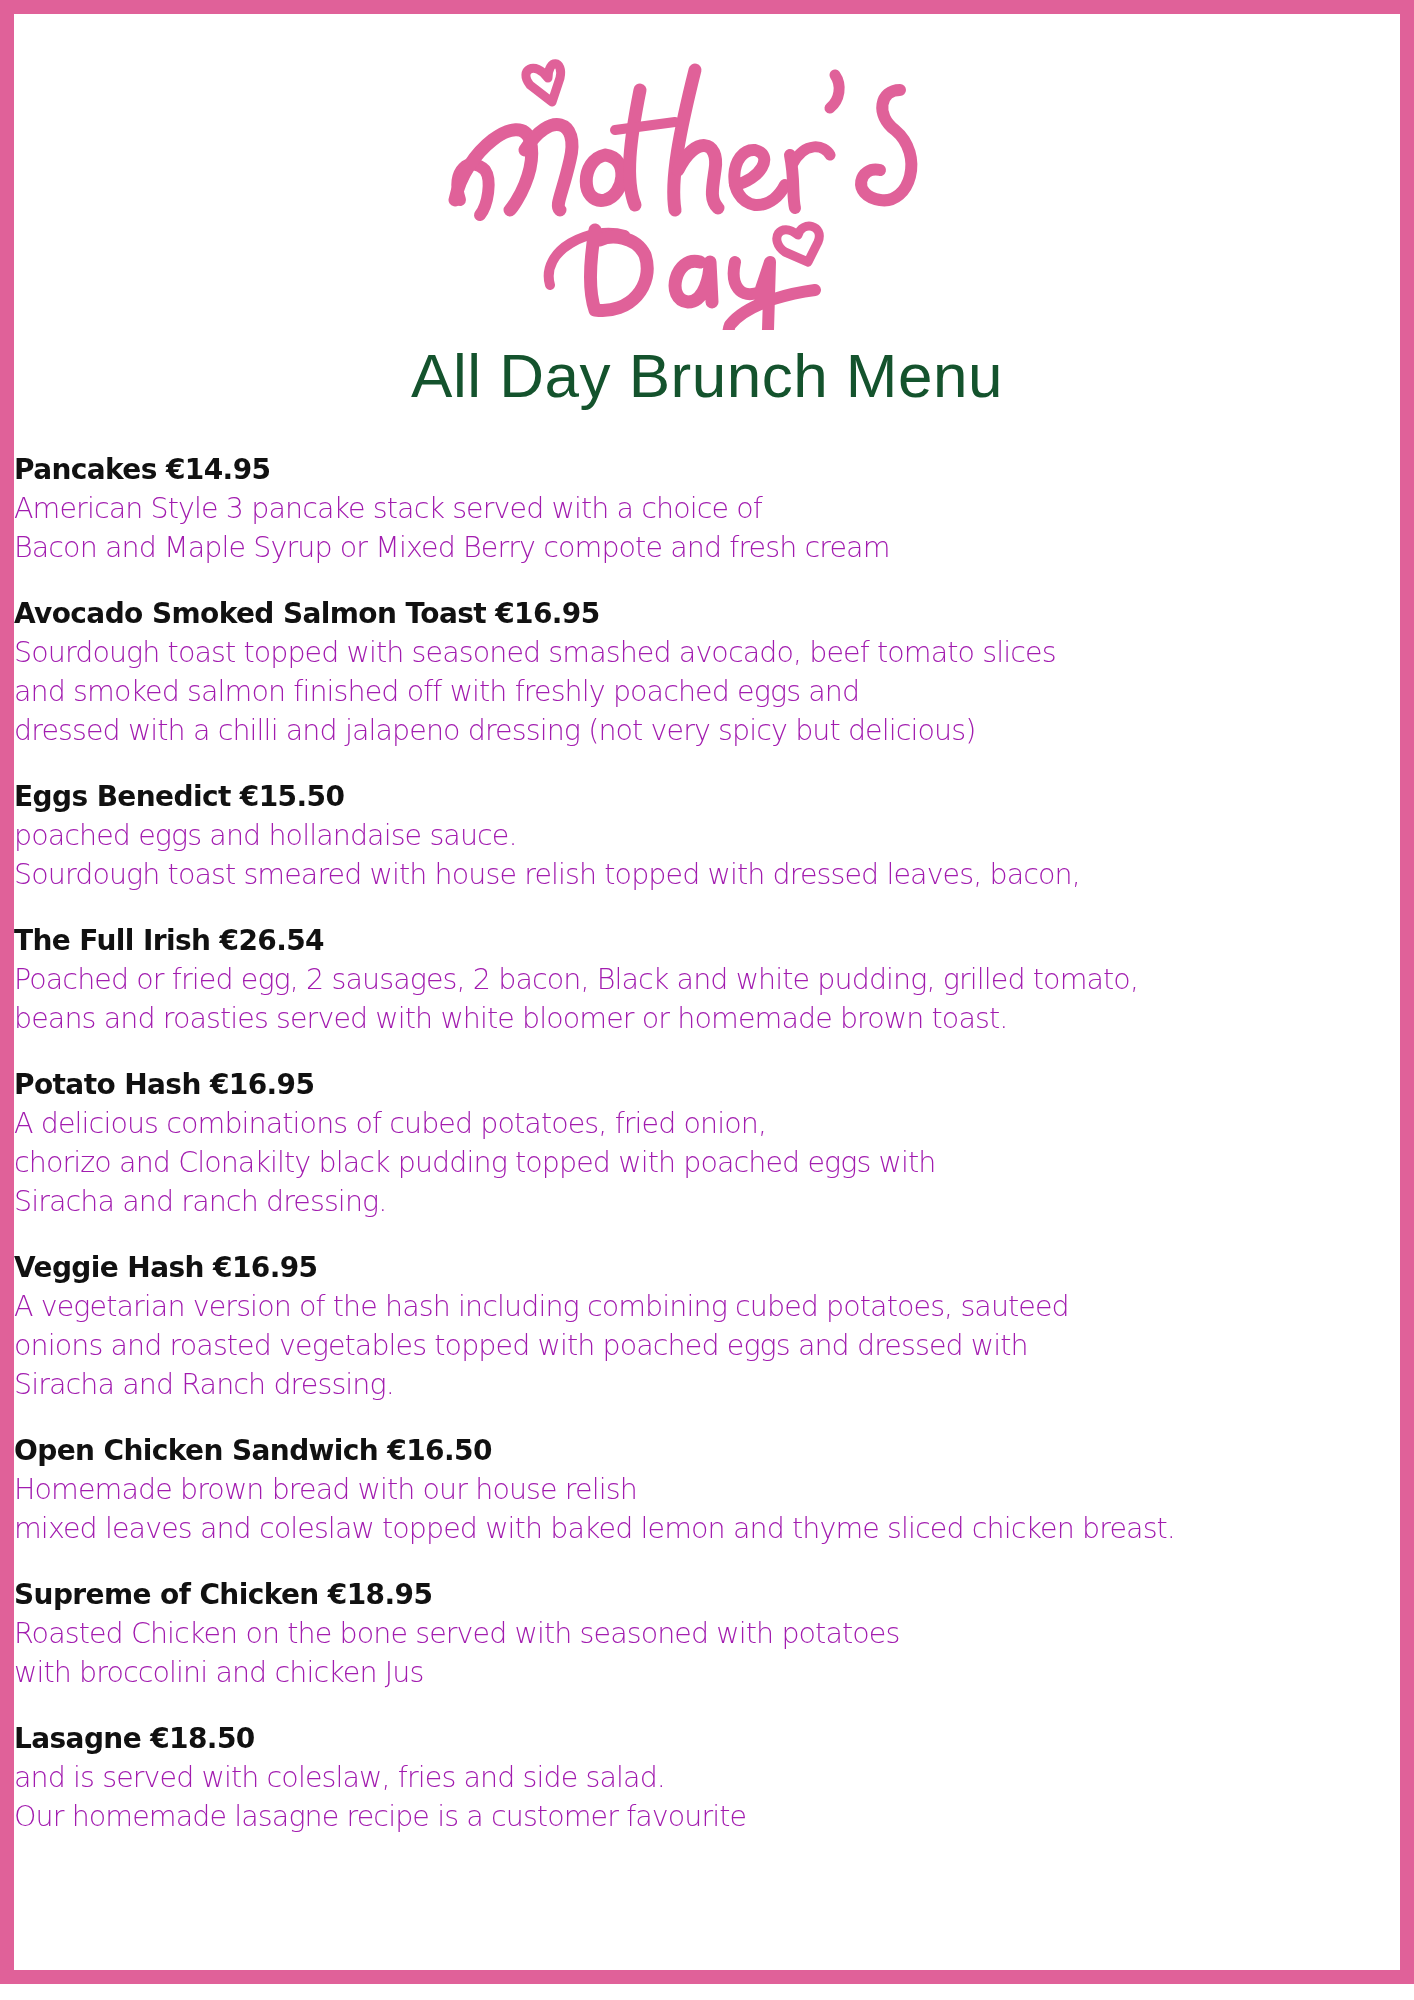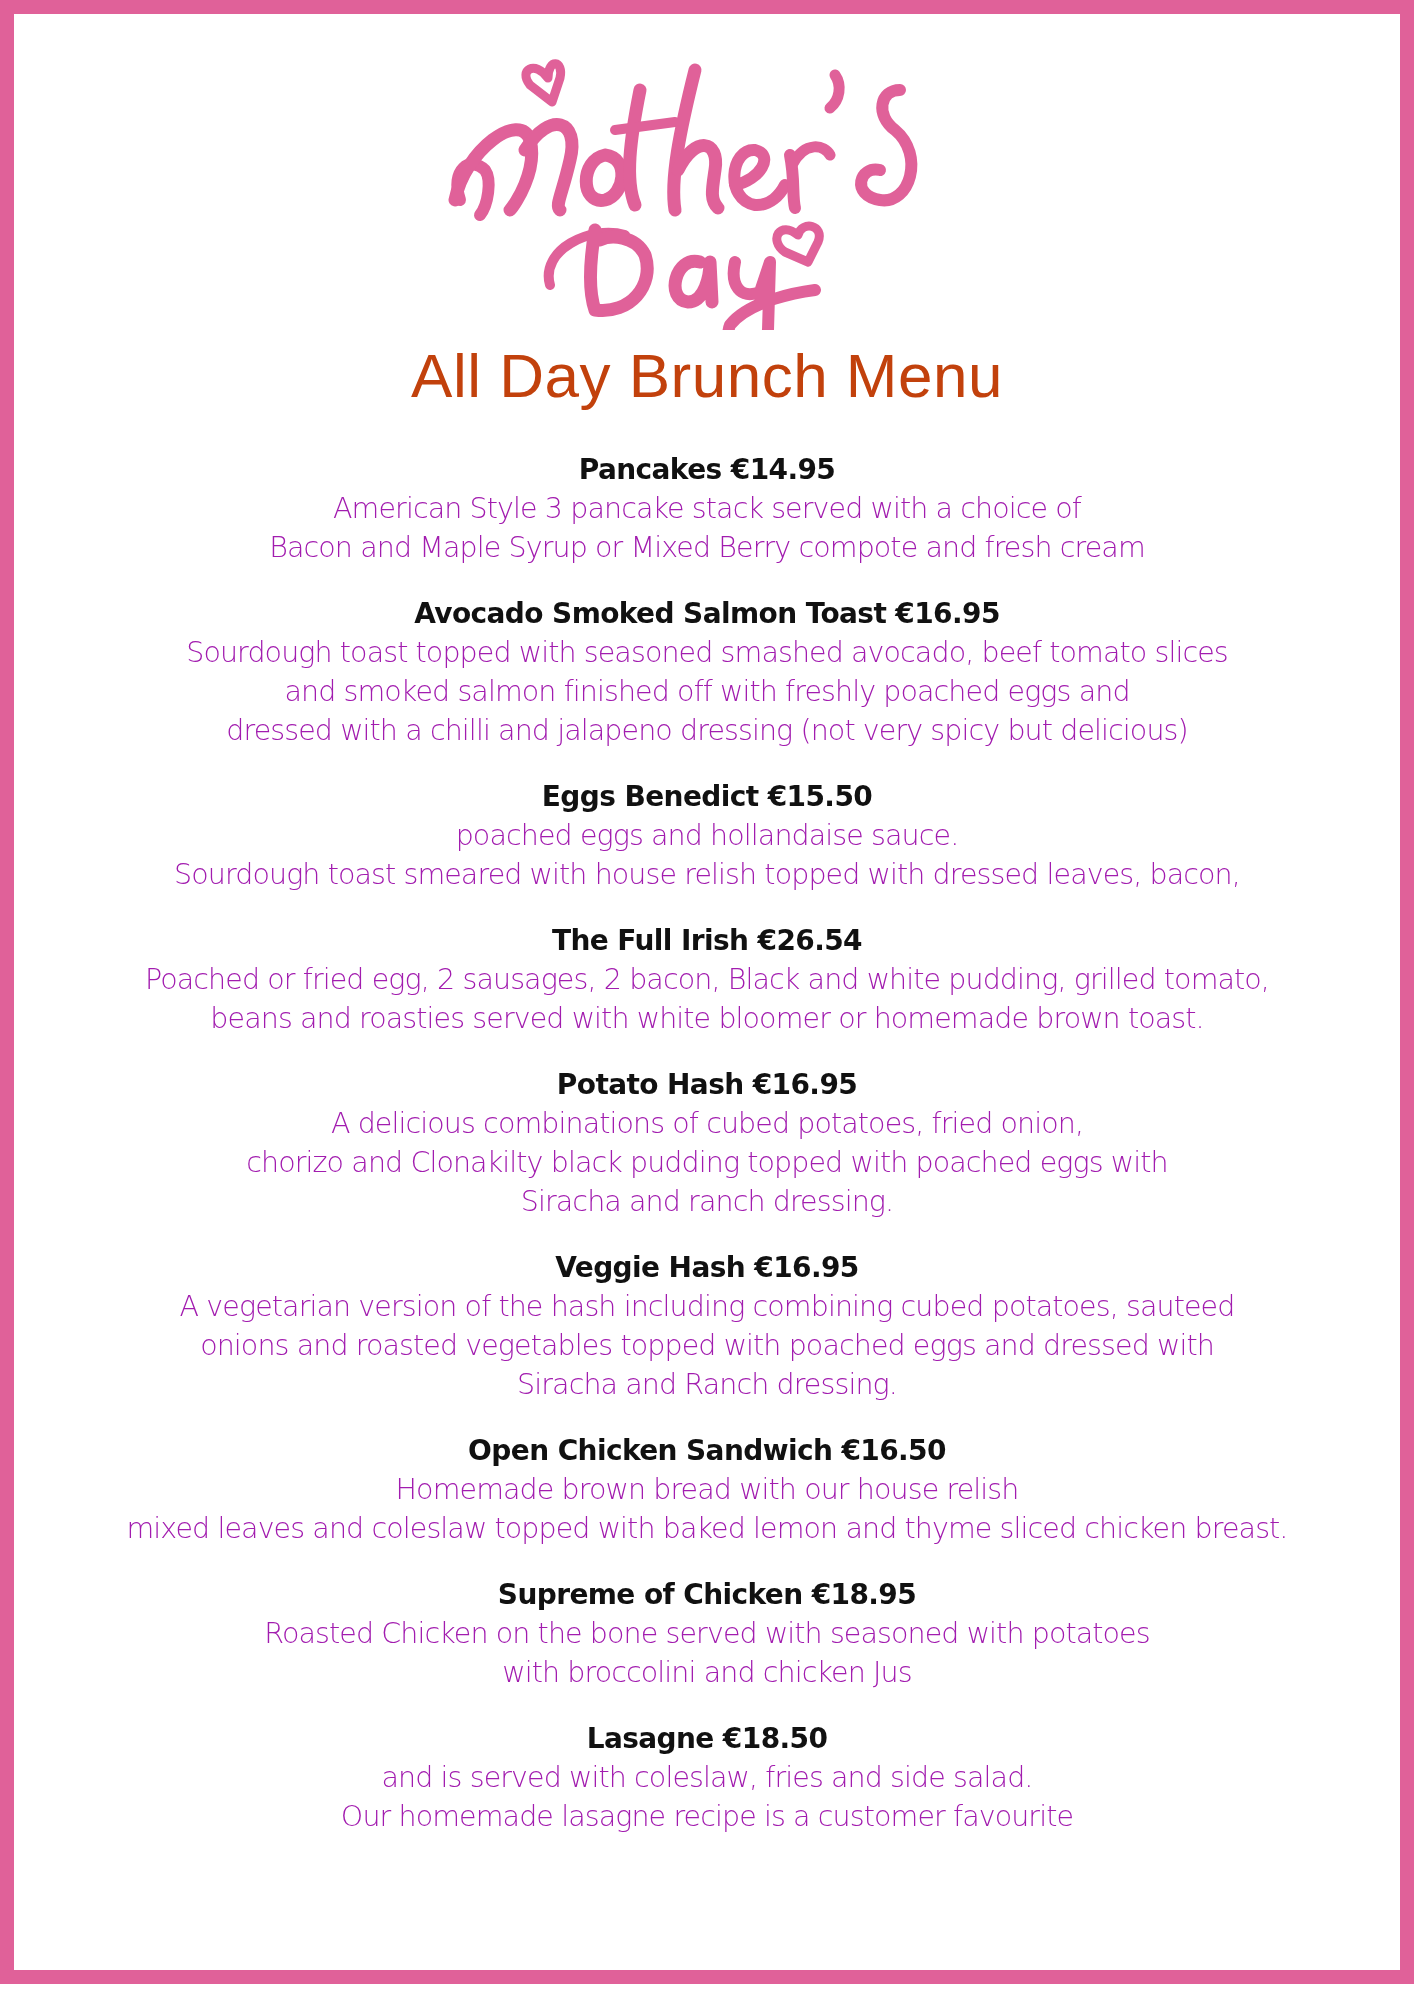--- a/index.html
+++ b/index.html
@@ -7,25 +7,25 @@
   .frame {
     position: absolute; left: 0; top: 0; width: 1414px; height: 1984px;
     box-sizing: border-box; border: 14px solid #e06199; background: #fff;
   }
   .logo {
     position: absolute; left: 430px; top: 30px; width: 520px; height: 300px;
   }
   .title {
     position: absolute; left: 0; right: 0; top: 340px; text-align: center;
     font-family: "Liberation Sans", sans-serif; font-weight: 400;
-    font-size: 62px; color: #c2410c; letter-spacing: 0.5px;
+    font-size: 62px; color: #14532d; letter-spacing: 0.5px;
   }
   .menu {
     position: absolute; left: 14px; right: 14px; top: 450px;
-    text-align: center; font-family: "DejaVu Sans", sans-serif; color: #111;
+    text-align: left; font-family: "DejaVu Sans", sans-serif; color: #111;
   }
   .item { margin: 0 0 27px 0; }
   .item-name {
     font-weight: bold; font-size: 28px; line-height: 39px; letter-spacing: -0.6px;
   }
   .item-desc {
     font-size: 28.5px; line-height: 39px; font-weight: 300; letter-spacing: -0.9px;
     font-family: "DejaVu Sans", sans-serif; color: #a21caf;
   }
 </style>

